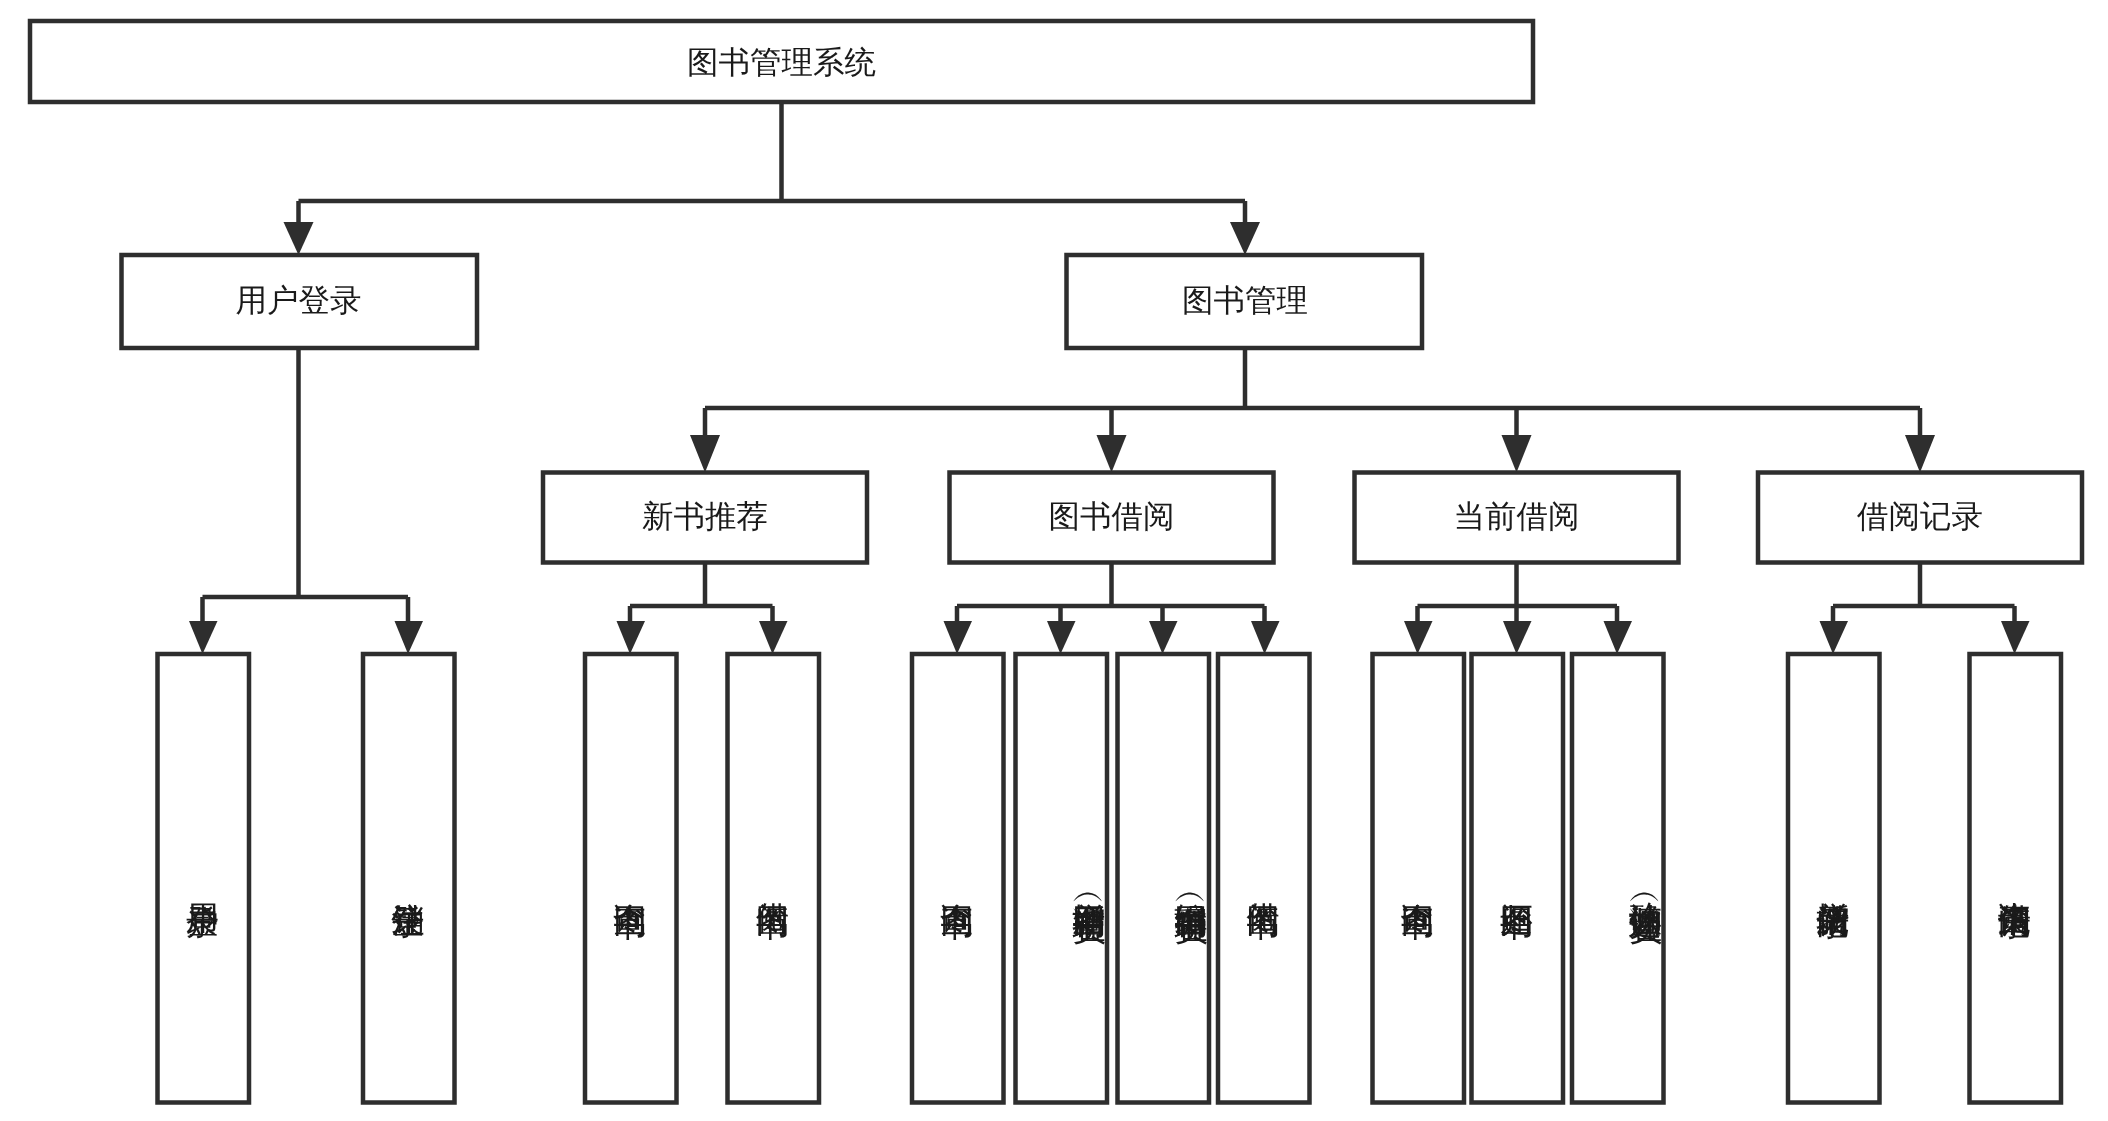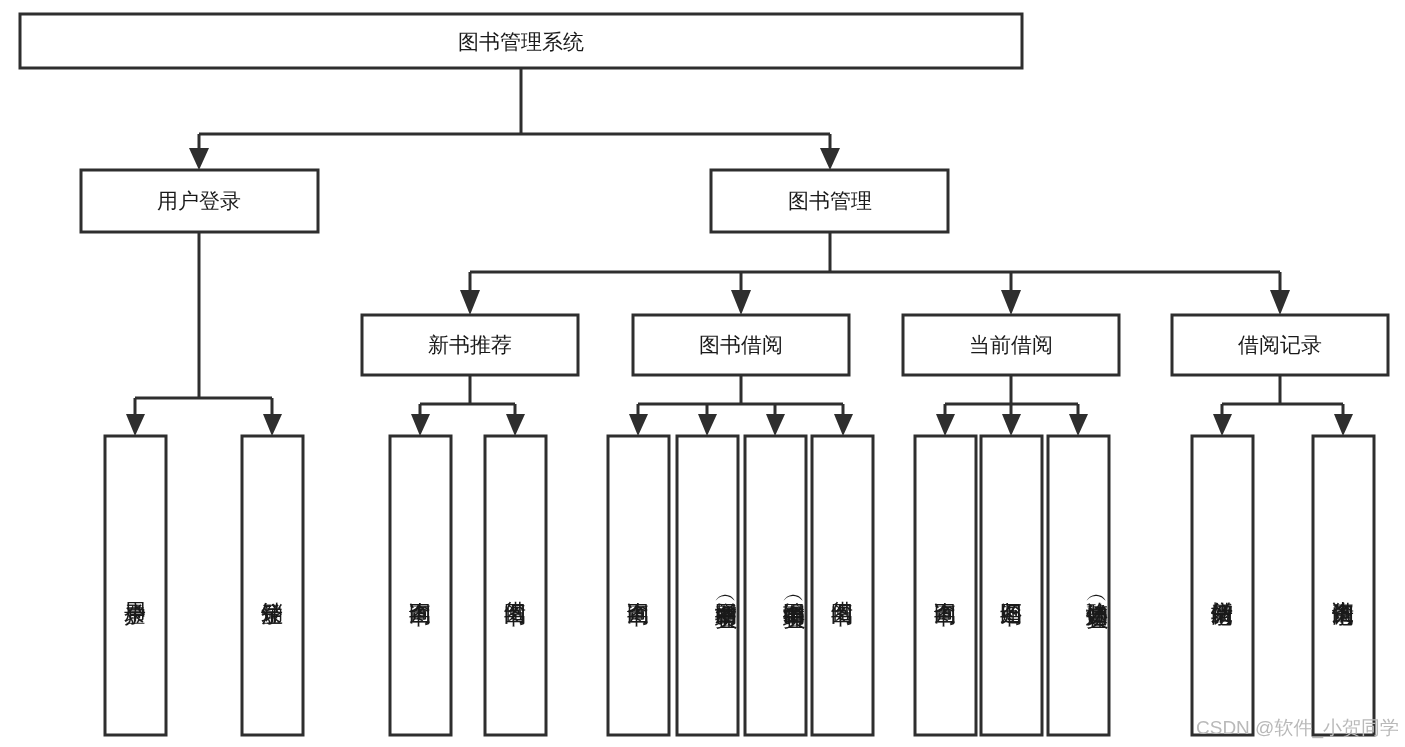--- a/index.html
+++ b/index.html
@@ -171,15 +171,14 @@
   <div class="node-label-v" style="left:608px;  top:436px; width:61px; height:299px;">查询图书</div>
   <div class="node-label-v" style="left:677px;  top:436px; width:61px; height:299px; align-items:flex-start; padding-top:6px; box-sizing:border-box;">新增图书（管理员）</div>
   <div class="node-label-v" style="left:745px;  top:436px; width:61px; height:299px; align-items:flex-start; padding-top:6px; box-sizing:border-box;">编辑图书（管理员）</div>
   <div class="node-label-v" style="left:812px;  top:436px; width:61px; height:299px;">借阅图书</div>
   <div class="node-label-v" style="left:915px;  top:436px; width:61px; height:299px;">查询图书</div>
   <div class="node-label-v" style="left:981px;  top:436px; width:61px; height:299px;">归还图书</div>
   <div class="node-label-v" style="left:1048px; top:436px; width:61px; height:299px; align-items:flex-start; padding-top:6px; box-sizing:border-box;">确认归还（管理员）</div>
   <div class="node-label-v" style="left:1192px; top:436px; width:61px; height:299px;">新增借阅记录</div>
   <div class="node-label-v" style="left:1313px; top:436px; width:61px; height:299px;">查询借阅记录</div>
 
-  <div class="watermark" style="left:1196px; top:715px;">CSDN @软件_小贺同学</div>
 
 </div>
 
 </body></html>

